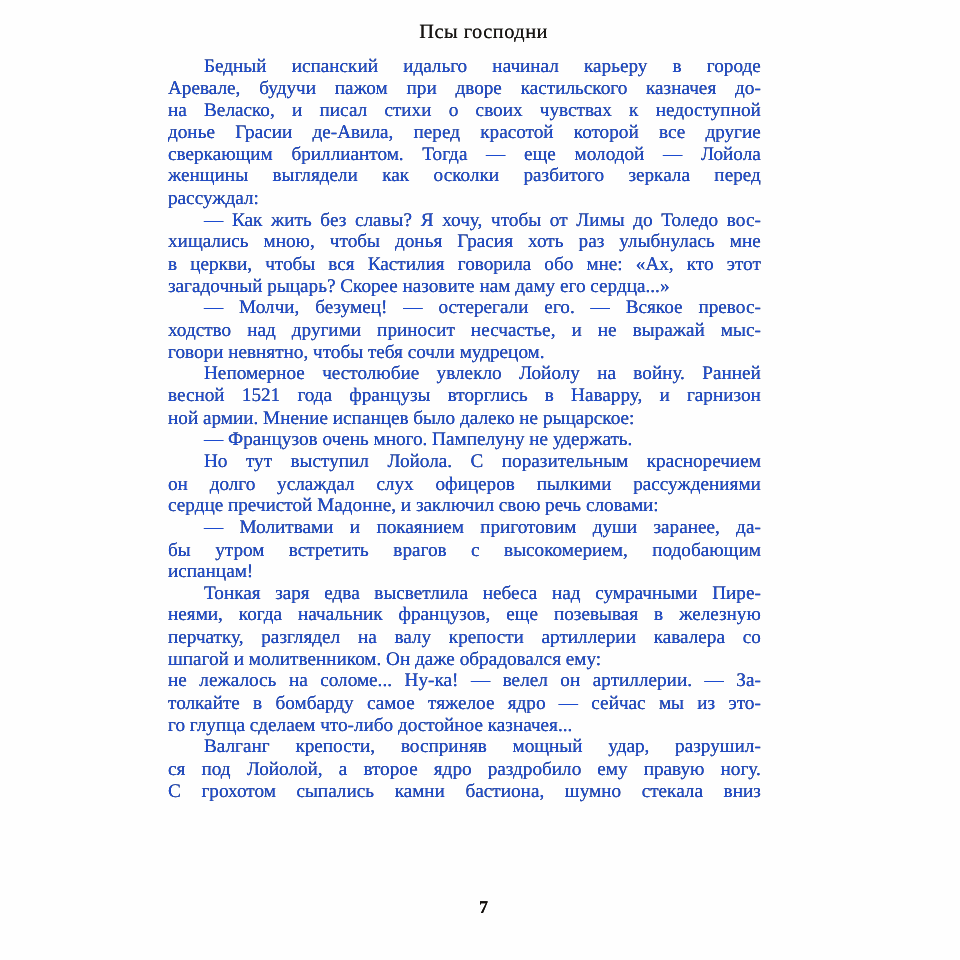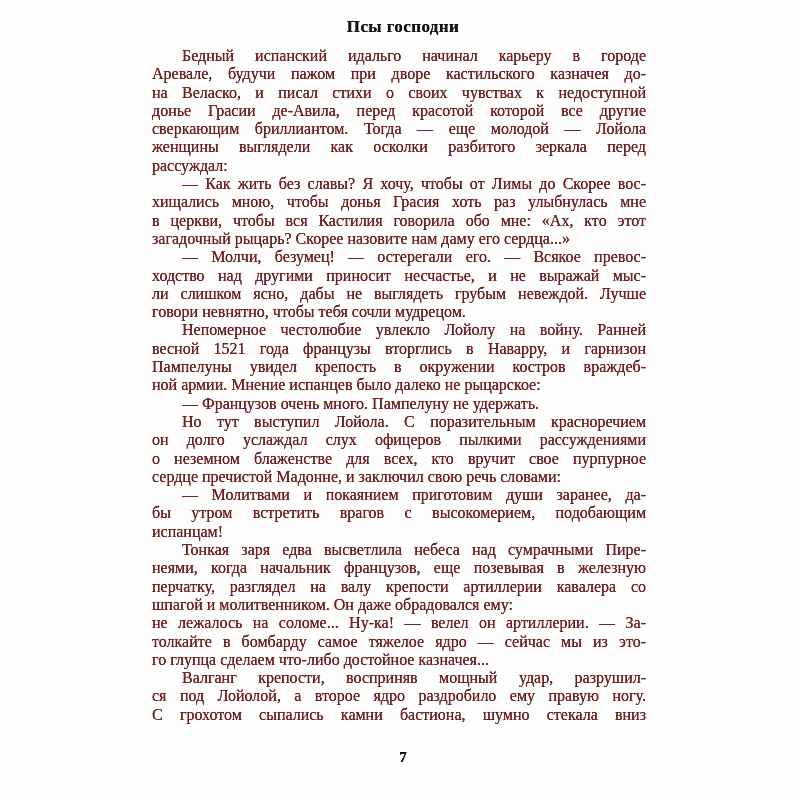--- a/index.html
+++ b/index.html
@@ -14,33 +14,33 @@
     background: #fefefe;
     overflow: hidden;
     font-family: "Liberation Serif", serif;
   }
   .running-header {
     position: absolute;
     top: 17px;
     left: 156px;
     width: 494px;
     text-align: center;
-    font-weight: bold;
+    font-weight: normal;
     font-size: 17px;
     color: #171513;
     letter-spacing: 0.4px;
     text-shadow: 0 0 0.4px #171513;
   }
   .text-block {
     position: absolute;
     top: 47px;
-    left: 152px;
+    left: 140px;
     width: 494px;
     font-size: 16px;
-    color: #7f1d1d;
+    color: #1d4ed8;
   }
   .line {
     height: 18.3px;
     line-height: 18.3px;
     text-shadow: 0 0 0.35px #201d1a;
   }
   .line.j {
     text-align: justify;
     text-align-last: justify;
   }
@@ -66,36 +66,33 @@
   <div class="running-header">Псы господни</div>
 
   <div class="text-block">
       <div class="line j i">Бедный испанский идальго начинал карьеру в городе</div>
       <div class="line j">Аревале, будучи пажом при дворе кастильского казначея до-</div>
       <div class="line j">на Веласко, и писал стихи о своих чувствах к недоступной</div>
       <div class="line j">донье Грасии де-Авила, перед красотой которой все другие</div>
       <div class="line j">сверкающим бриллиантом. Тогда — еще молодой — Лойола</div>
       <div class="line j">женщины выглядели как осколки разбитого зеркала перед</div>
       <div class="line">рассуждал:</div>
-      <div class="line j i">— Как жить без славы? Я хочу, чтобы от Лимы до Скорее вос-</div>
+      <div class="line j i">— Как жить без славы? Я хочу, чтобы от Лимы до Толедо вос-</div>
       <div class="line j">хищались мною, чтобы донья Грасия хоть раз улыбнулась мне</div>
       <div class="line j">в церкви, чтобы вся Кастилия говорила обо мне: «Ах, кто этот</div>
       <div class="line">загадочный рыцарь? Скорее назовите нам даму его сердца...»</div>
       <div class="line j i">— Молчи, безумец! — остерегали его. — Всякое превос-</div>
       <div class="line j">ходство над другими приносит несчастье, и не выражай мыс-</div>
-      <div class="line j">ли слишком ясно, дабы не выглядеть грубым невеждой. Лучше</div>
       <div class="line">говори невнятно, чтобы тебя сочли мудрецом.</div>
       <div class="line j i">Непомерное честолюбие увлекло Лойолу на войну. Ранней</div>
       <div class="line j">весной 1521 года французы вторглись в Наварру, и гарнизон</div>
-      <div class="line j">Пампелуны увидел крепость в окружении костров враждеб-</div>
       <div class="line">ной армии. Мнение испанцев было далеко не рыцарское:</div>
       <div class="line i">— Французов очень много. Пампелуну не удержать.</div>
       <div class="line j i">Но тут выступил Лойола. С поразительным красноречием</div>
       <div class="line j">он долго услаждал слух офицеров пылкими рассуждениями</div>
-      <div class="line j">о неземном блаженстве для всех, кто вручит свое пурпурное</div>
       <div class="line">сердце пречистой Мадонне, и заключил свою речь словами:</div>
       <div class="line j i">— Молитвами и покаянием приготовим души заранее, да-</div>
       <div class="line j">бы утром встретить врагов с высокомерием, подобающим</div>
       <div class="line">испанцам!</div>
       <div class="line j i">Тонкая заря едва высветлила небеса над сумрачными Пире-</div>
       <div class="line j">неями, когда начальник французов, еще позевывая в железную</div>
       <div class="line j">перчатку, разглядел на валу крепости артиллерии кавалера со</div>
       <div class="line">шпагой и молитвенником. Он даже обрадовался ему:</div>
       <div class="line j">не лежалось на соломе... Ну-ка! — велел он артиллерии. — За-</div>
       <div class="line j">толкайте в бомбарду самое тяжелое ядро — сейчас мы из это-</div>

